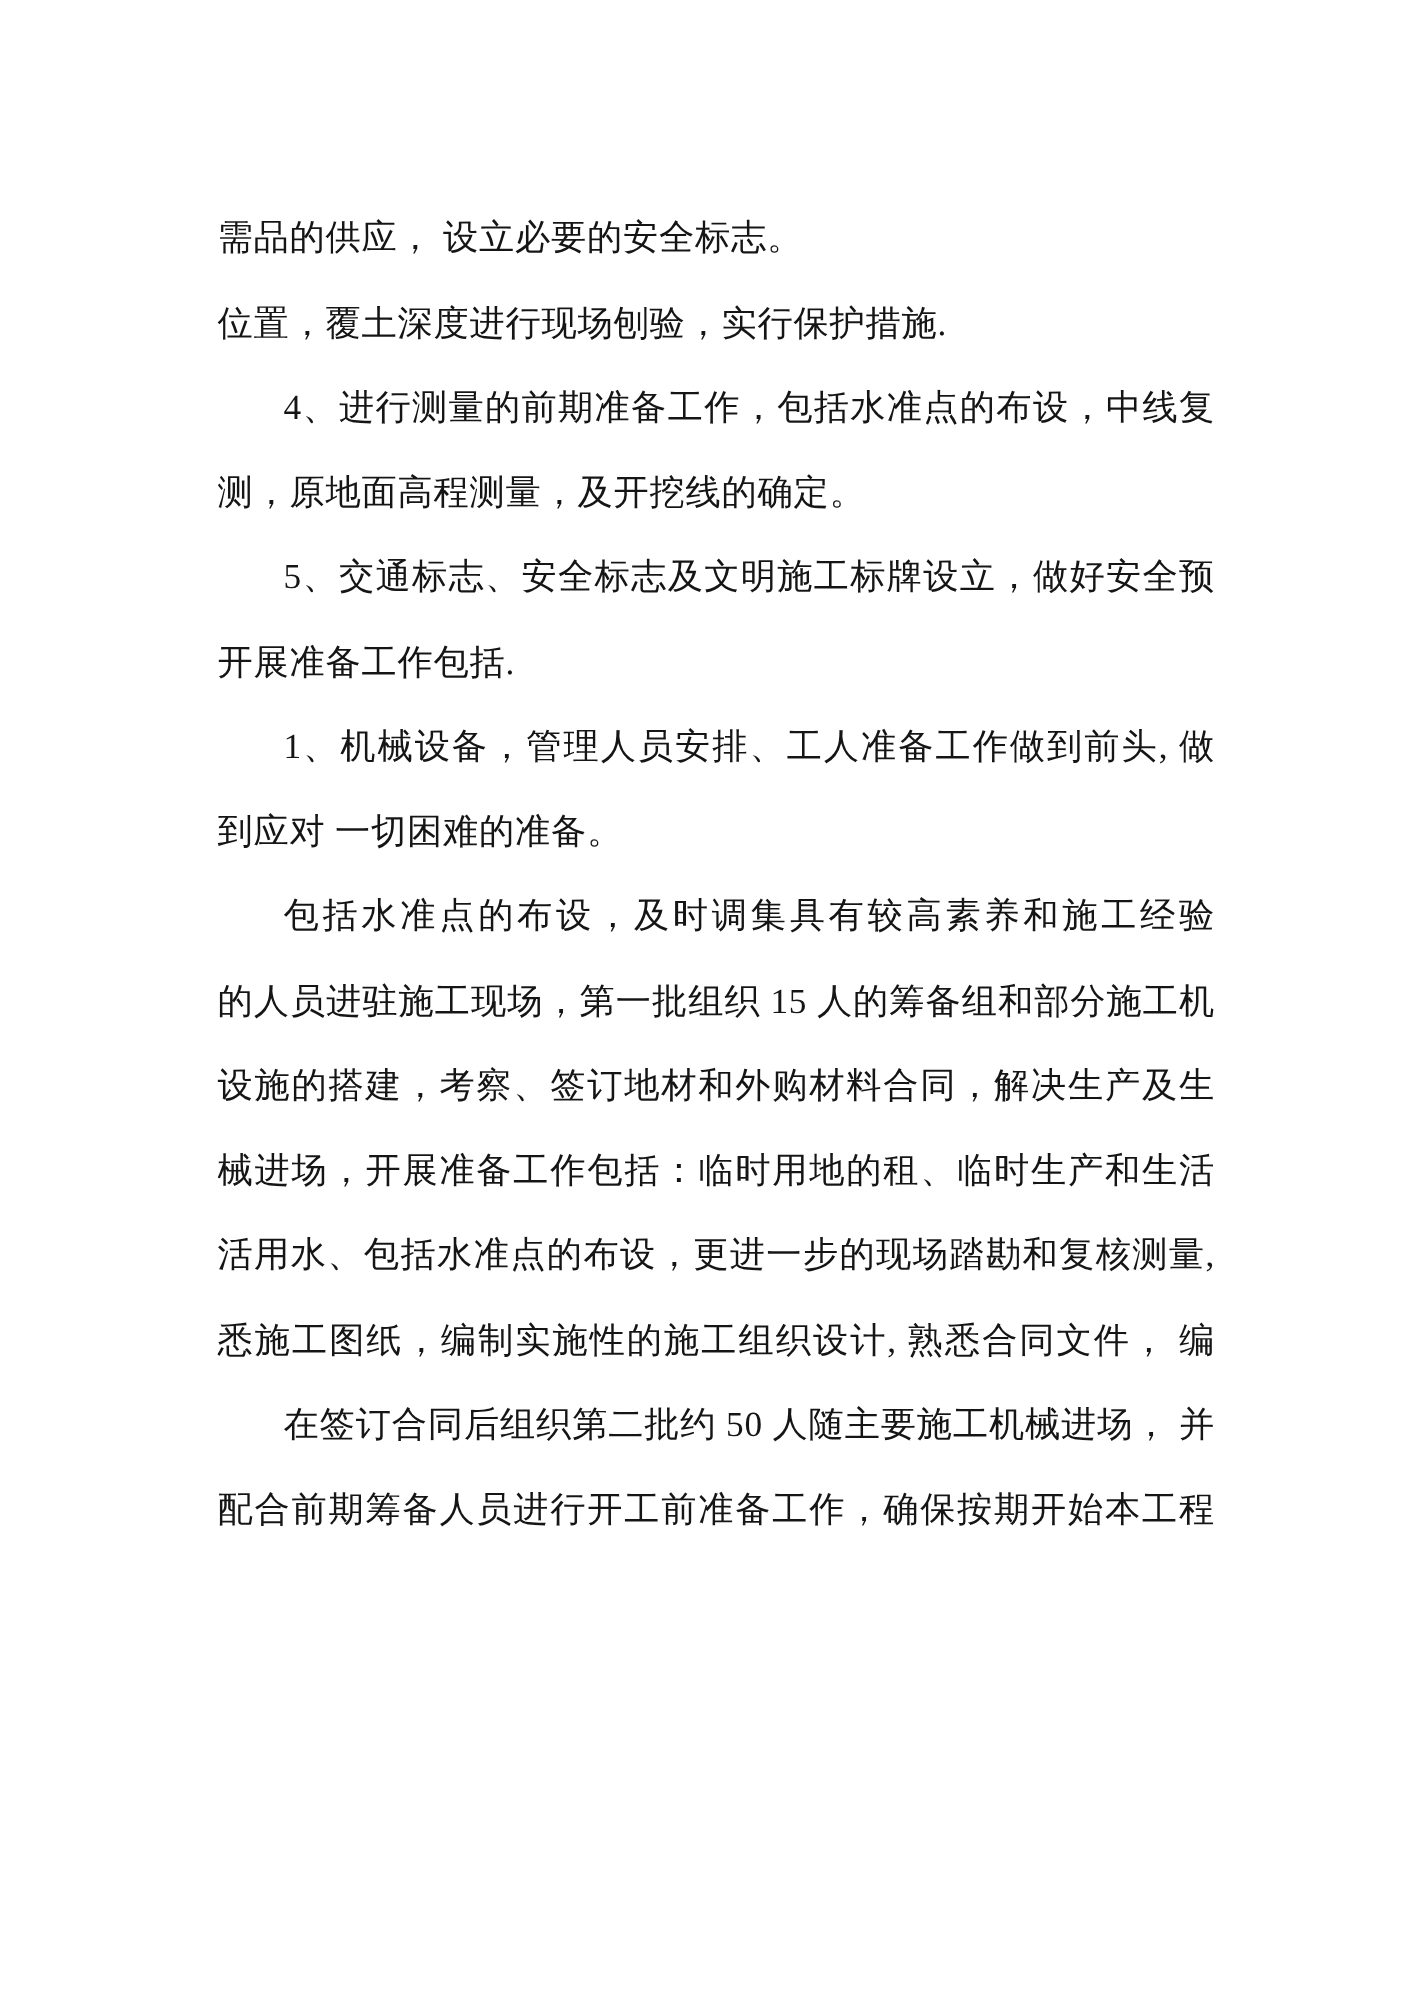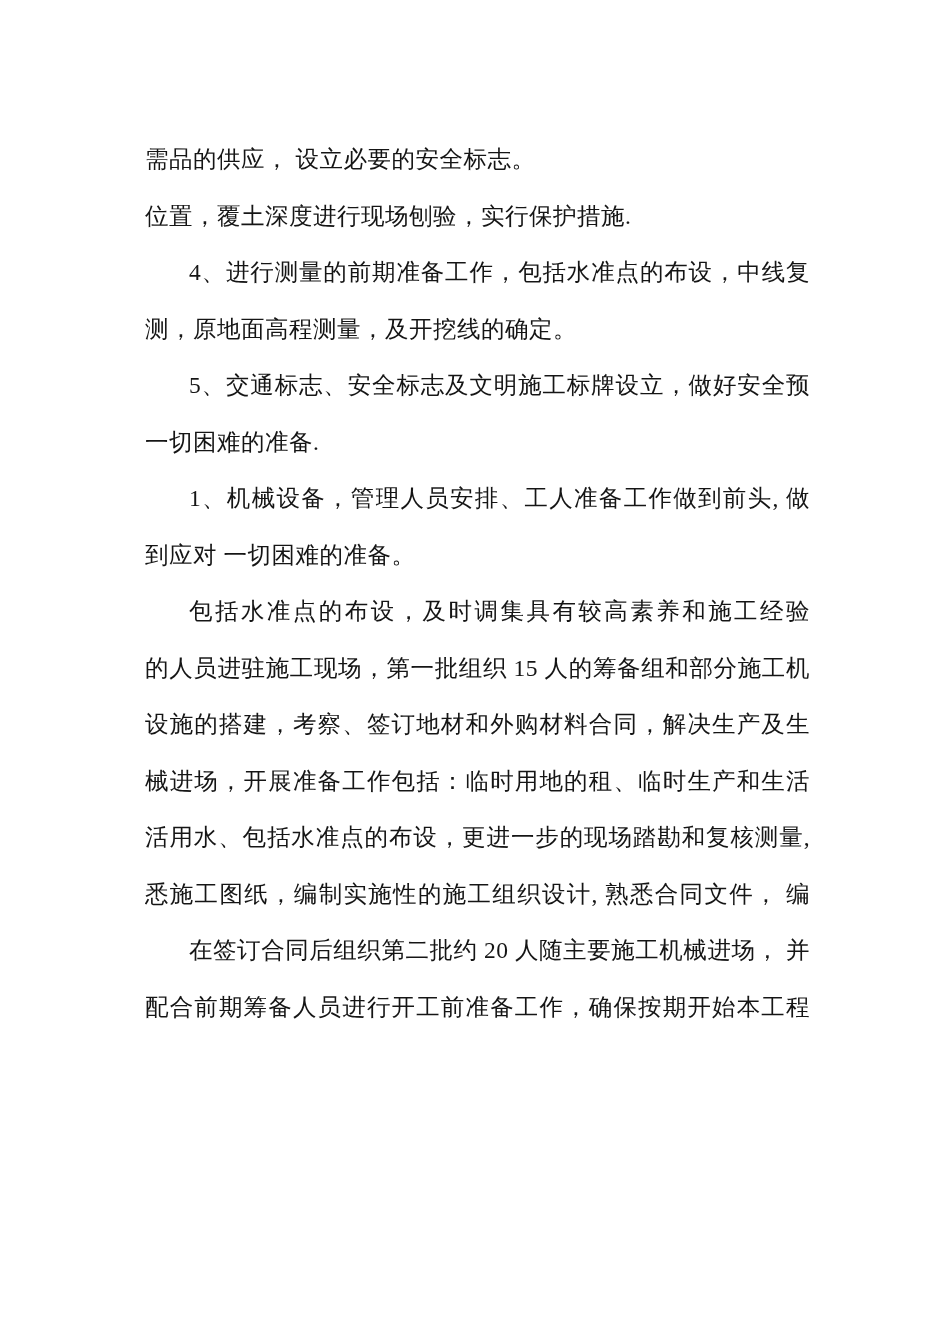--- a/index.html
+++ b/index.html
@@ -55,32 +55,32 @@
       </div>
       <div class="para">
         <div class="line endline">位置，覆土深度进行现场刨验，实行保护措施.</div>
       </div>
       <div class="para">
         <div class="line indent">4、进行测量的前期准备工作，包括水准点的布设，中线复</div>
         <div class="line endline">测，原地面高程测量，及开挖线的确定。</div>
       </div>
       <div class="para">
         <div class="line indent">5、交通标志、安全标志及文明施工标牌设立，做好安全预</div>
-        <div class="line endline">一切困难的准备.</div>
+        <div class="line endline">开展准备工作包括.</div>
       </div>
       <div class="para">
         <div class="line indent">1、机械设备，管理人员安排、工人准备工作做到前头, 做</div>
         <div class="line endline">到应对 一切困难的准备。</div>
       </div>
       <div class="para">
         <div class="line indent">包括水准点的布设，及时调集具有较高素养和施工经验</div>
         <div class="line">的人员进驻施工现场，第一批组织 15 人的筹备组和部分施工机</div>
         <div class="line">设施的搭建，考察、签订地材和外购材料合同，解决生产及生</div>
         <div class="line">械进场，开展准备工作包括：临时用地的租、临时生产和生活</div>
         <div class="line">活用水、包括水准点的布设，更进一步的现场踏勘和复核测量, 熟</div>
         <div class="line">悉施工图纸，编制实施性的施工组织设计, 熟悉合同文件， 编写</div>
       </div>
       <div class="para">
-        <div class="line indent">在签订合同后组织第二批约 20 人随主要施工机械进场， 并</div>
+        <div class="line indent">在签订合同后组织第二批约 50 人随主要施工机械进场， 并</div>
         <div class="line">配合前期筹备人员进行开工前准备工作，确保按期开始本工程</div>
       </div>
     </div>
 </div>
 
 </body></html>

